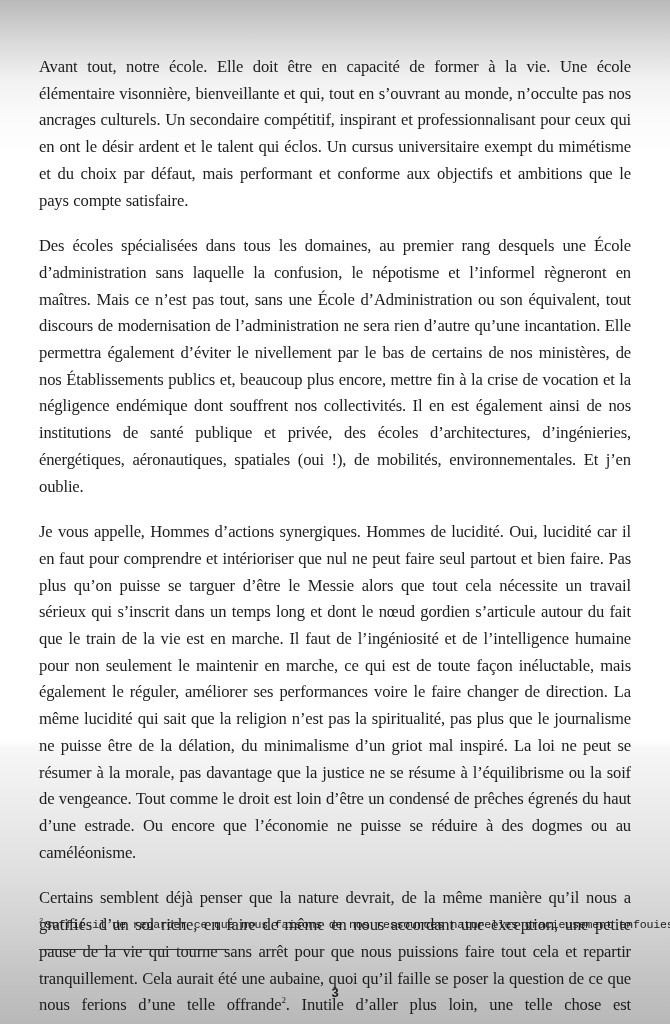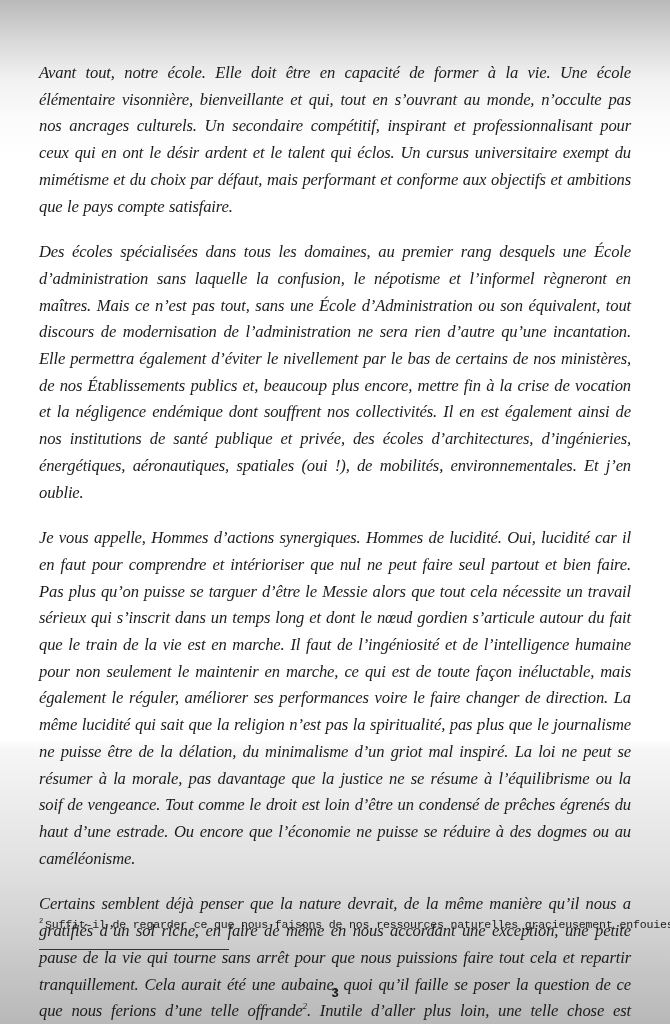--- a/index.html
+++ b/index.html
@@ -27,27 +27,26 @@
         #c6c6c6 970px,
         #b8b8b8 1024px);
     }
     .page {
       position: absolute;
       left: 39px;
       top: 42px;
       width: 592px;
     }
     .para {
-      margin: 18px 0 19px 0;
+      margin: 12px 0 19px 0;
       font-size: 16.6px;
       line-height: 26.7px;
       text-align: justify;
       letter-spacing: -0.15px;
       word-spacing: 0.5px;
-      font-style: italic;
     }
     .para .sup {
       font-size: 9px;
       vertical-align: super;
       line-height: 0;
     }
     .footnote-rule {
       position: absolute;
       left: 39px;
       top: 949px;

